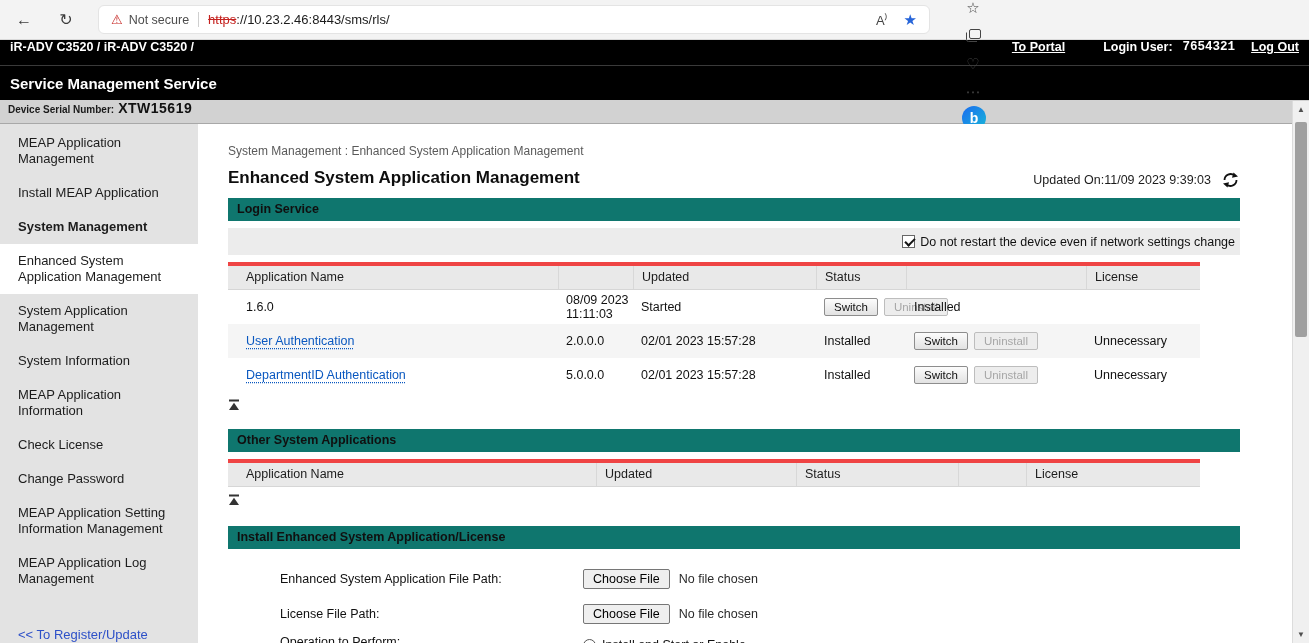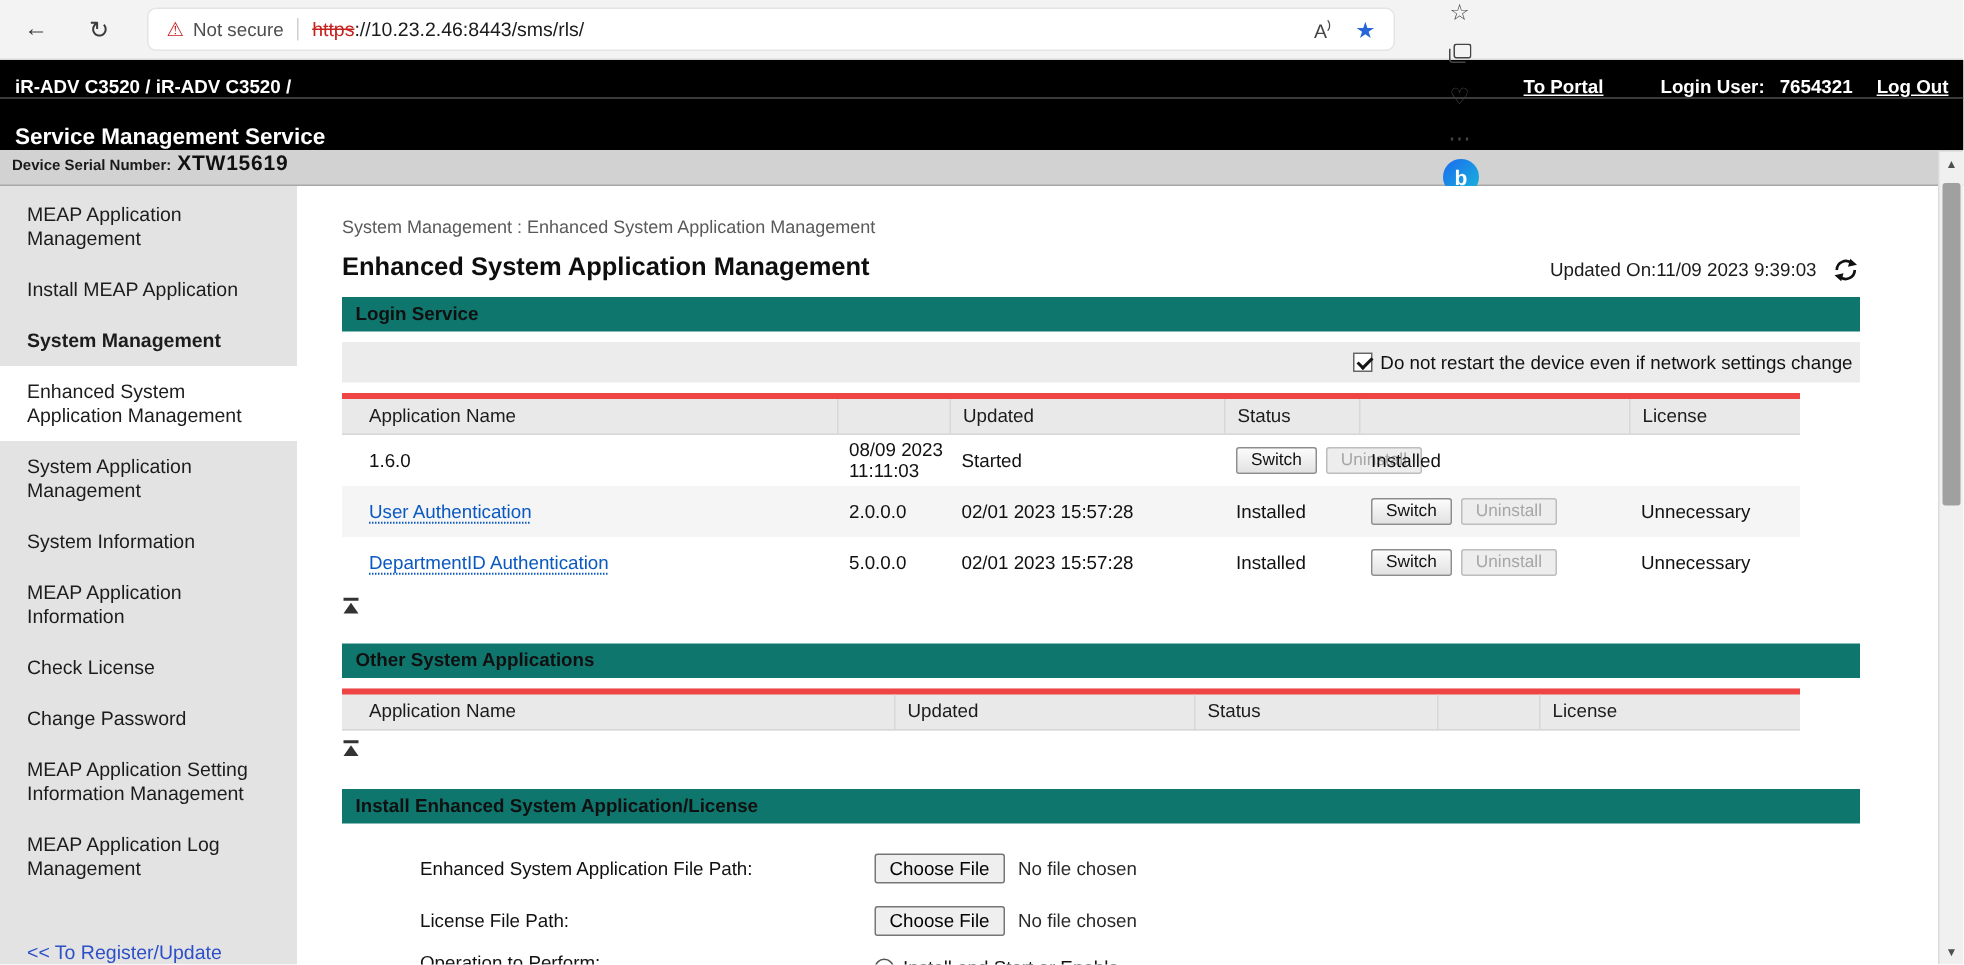--- a/index.html
+++ b/index.html
@@ -27,29 +27,29 @@
   .ext-btn { width:30px; height:28px; display:flex; align-items:center; justify-content:center;
     border:none; background:transparent; color:#454545; font-size:15px; cursor:pointer; margin-left:12px; }
   .abp { width:24px; height:17px; background:#c70d2c; border-radius:3px; color:#fff;
     font-size:7.5px; font-weight:bold; display:flex; align-items:center; justify-content:center; letter-spacing:.3px; }
   .ring { width:13px; height:13px; border:2px solid #7c7c7c; border-radius:50%; display:inline-block; }
   .copilot { width:24px; height:24px; border-radius:50%;
     background:linear-gradient(135deg,#1a6bf0,#19b8d8); color:#fff; font-weight:bold; font-size:14px;
     display:flex; align-items:center; justify-content:center; margin-left:14px; cursor:pointer; }
 
   
-  .bar1 { height:25px; background:#000; color:#fff; display:flex; align-items:flex-end;
+  .bar1 { height:25px; background:#000; color:#fff; display:flex; align-items:flex-start;
     padding:0 10px; font-size:12.5px; font-weight:bold; }
   .bar1 .right { margin-left:auto; display:flex; align-items:center; }
   .bar1 a { color:#fff; text-decoration:underline; cursor:pointer; }
   .bar1 .lu-label { margin-left:38px; }
-  .bar1 .lu-value { margin-left:10px; }
+  .bar1 .lu-value { margin-left:10px;font-family:Liberation Mono, monospace; }
   .bar1 .logout { margin-left:16px; }
   .bar2 { height:35px; background:#000; border-top:1px solid #3a3a3a; color:#fff;
-    display:flex; align-items:flex-end; padding:0 10px; font-size:15px; font-weight:bold; }
+    display:flex; align-items:center; padding:0 10px; font-size:15px; font-weight:bold; }
 
   
   .serialbar { height:24px; background:#d2d2d2; border-bottom:1px solid #a8a8a8;
     display:flex; align-items:baseline; padding:0 8px; }
   .serial-lbl { font-size:10px; font-weight:bold; color:#1a1a1a; }
   .serial-val { font-size:14px; font-weight:bold; margin-left:4px; letter-spacing:.5px; }
 
   
   .bodyrow { display:flex; height:519px; }
   .sidebar { width:198px; background:#e3e3e3; padding-top:2px; flex:none; }

